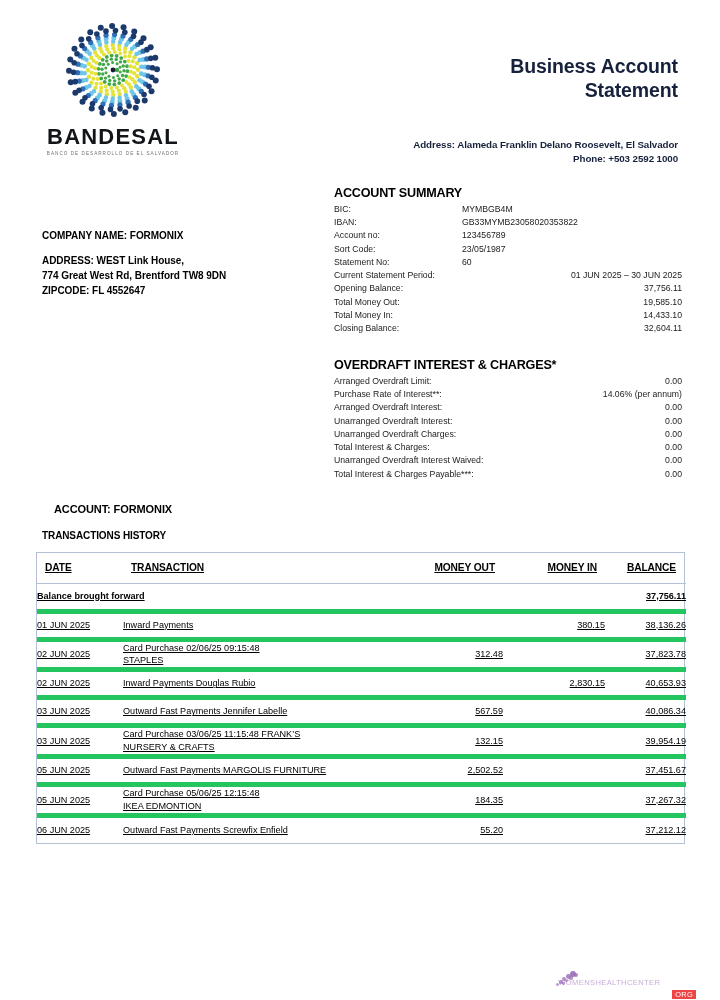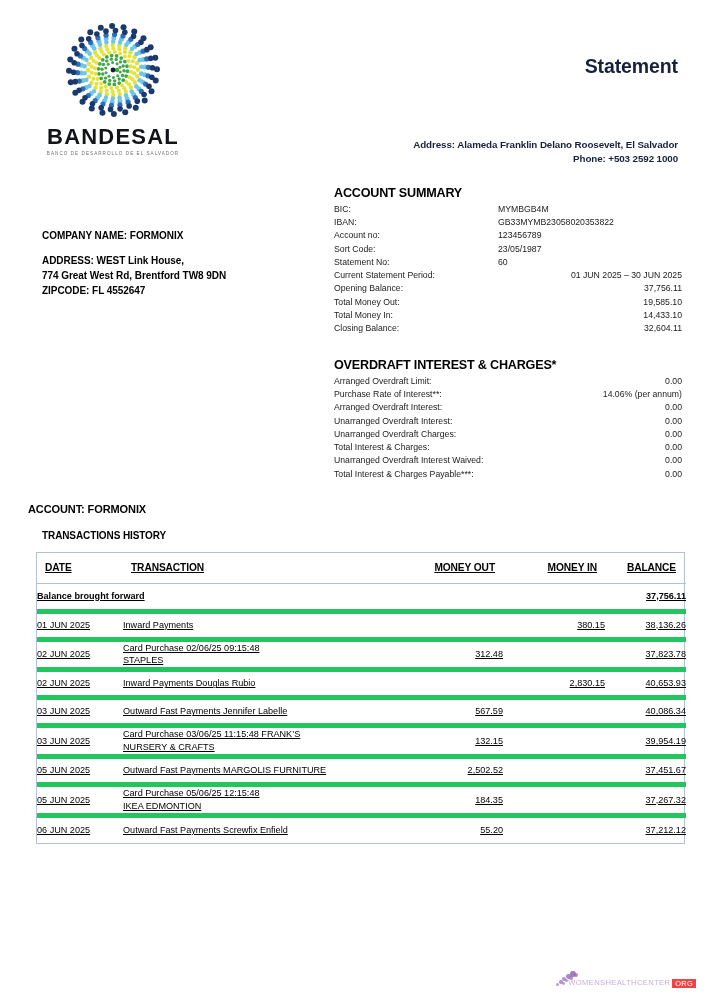--- a/index.html
+++ b/index.html
@@ -118,38 +118,37 @@
     color: #000;
     letter-spacing: -0.2px;
     margin-bottom: 3px;
   }
 
   .kv-row {
     display: flex;
     font-size: 8.7px;
     line-height: 1.52;
     color: #1b1b1b;
-    gap: 36px;
   }
   .kv-row .k { width: 128px; flex: 0 0 128px; }
   .kv-row .v { flex: 1; text-align: left; }
   .kv-row.right .v { text-align: right; }
   .kv-row.right .k { width: auto; flex: 1; }
 
   .charges {
     position: absolute;
     left: 334px;
     top: 358px;
     width: 348px;
   }
 
   
   .acct-head {
     position: absolute;
-    left: 28px;
+    left: 54px;
     top: 503px;
     font-size: 11px;
     font-weight: bold;
     letter-spacing: -0.1px;
   }
   .tx-head {
     position: absolute;
     left: 42px;
     top: 530px;
     font-size: 10px;
@@ -246,24 +245,24 @@
     line-height: 1;
     padding-bottom: 1px;
   }
   .wm-org {
     display: inline-block;
     background: #ef4444;
     color: #ffffff;
     font-size: 7.4px;
     letter-spacing: 0.3px;
     padding: 1px 3px 1px 3px;
-    margin-left: 2px;
+    margin-left: 12px;
     line-height: 1;
     position: relative;
-    top: 0;
+    top: 11px;
   }
 </style>
 </head>
 <body>
 
 <div class="page">
 
   <div class="header">
 
     <div class="logo-block">
@@ -507,20 +506,21 @@
             <circle cx="23.51" cy="85.72" r="3.00" fill="#1b3a6b"></circle>
             <circle cx="16.34" cy="76.75" r="3.00" fill="#1b3a6b"></circle>
             <circle cx="54" cy="54" r="2.4" fill="#14202f"></circle>
           </g>
       </svg>
       <div class="logo-word">BANDESAL</div>
       <div class="logo-sub">BANCO DE DESARROLLO DE EL SALVADOR</div>
     </div>
 
     <div class="title-block">
+      <div class="doc-title">Business Account</div>
       <div class="doc-title">Statement</div>
     </div>
 
     <div class="addr-block">
       <div>Address: Alameda Franklin Delano Roosevelt, El Salvador</div>
       <div>Phone: +503 2592 1000</div>
     </div>
   </div>
 
   <div class="company-block">

